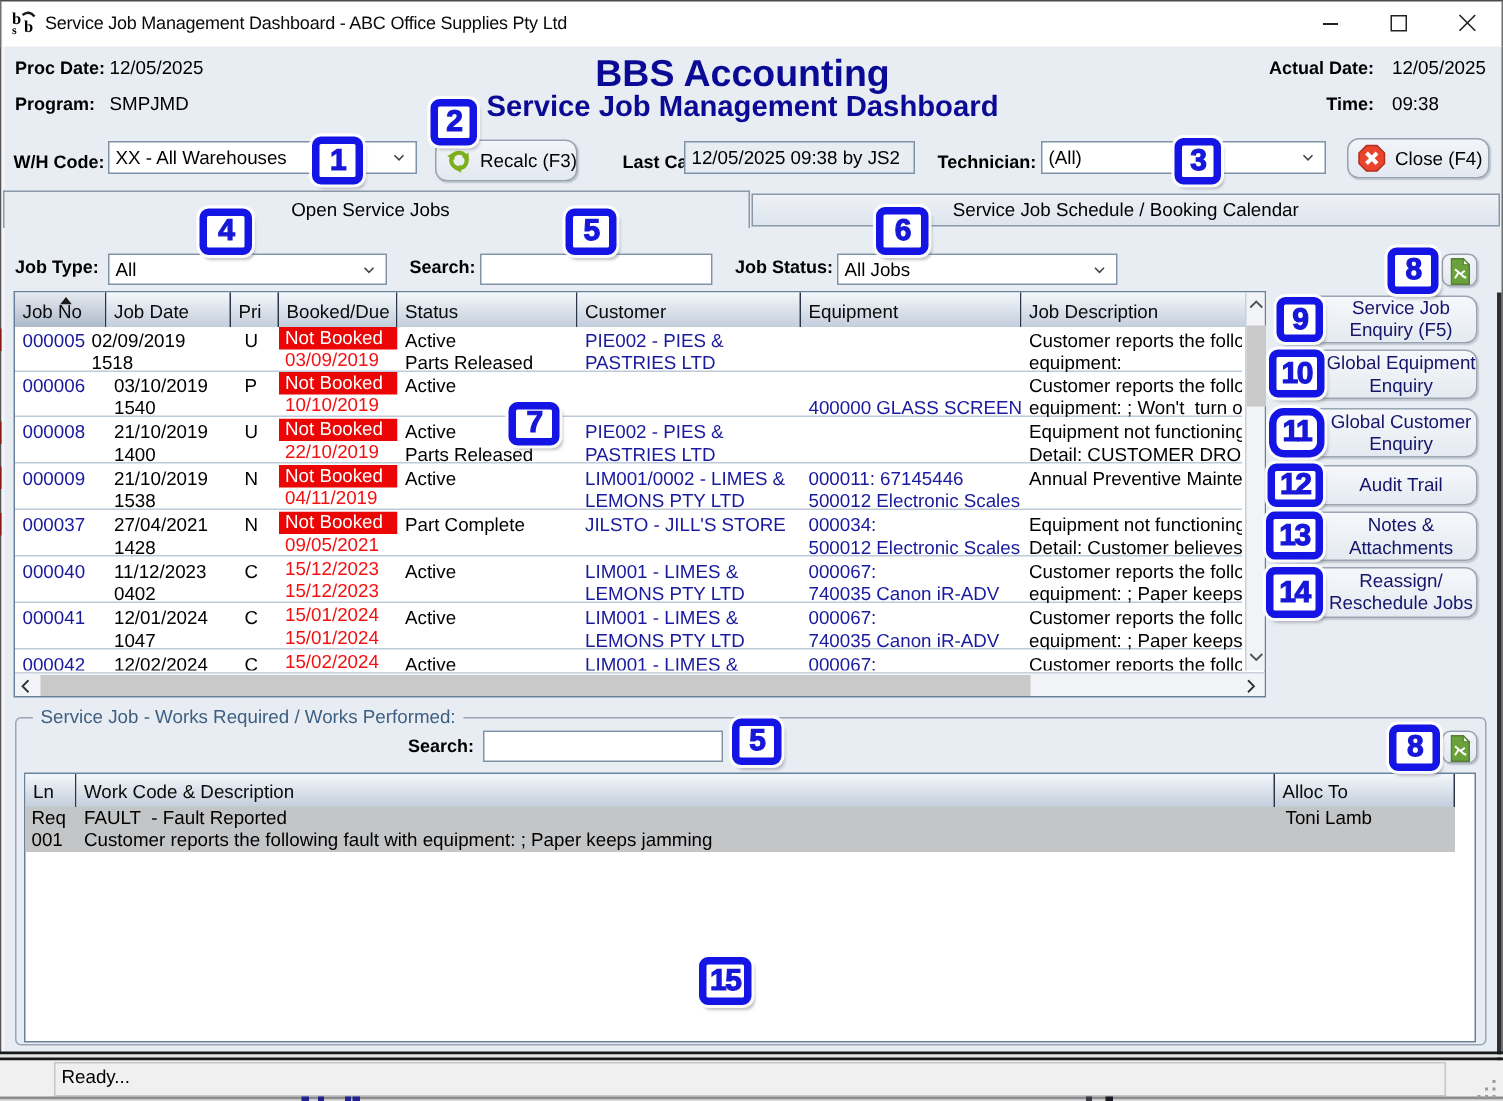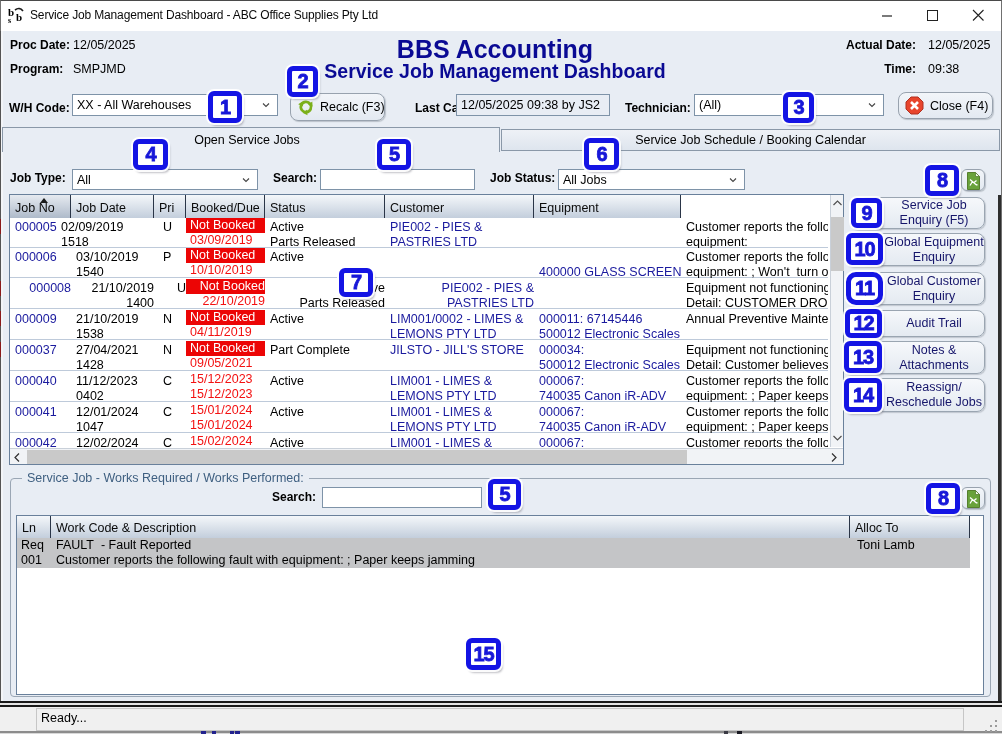--- a/index.html
+++ b/index.html
@@ -161,20 +161,23 @@
     </div>
   <div class="ghead" style="left:255px; width:120px;">
       <span>Status</span>
     </div>
   <div class="ghead" style="left:375px; width:149px;">
       <span>Customer</span>
     </div>
   <div class="ghead" style="left:524px; width:147px;">
       <span>Equipment</span>
     </div>
+  <div class="ghead" style="left:671px; width:149px; border-right:none;">
+      <span>Job Description</span>
+    </div>
 
   <div style="position:absolute; left:0; top:23px; width:818px; height:229px; overflow:hidden;">
     <div class="grow" style="top:0;">
       <div class="gc navy" style="left:0; width:61px;">000005</div>
       <div class="gc" style="left:46px; width:83px;">02/09/2019<br>1518</div>
       <div class="gc" style="left:144px; width:32px; padding-left:9px;">U</div>
       <div class="gc" style="left:176px; width:79px; padding:0;">
           <div class="nb">Not Booked</div>
           <div class="red" style="padding-left:4px;">03/09/2019</div>
         </div>
@@ -188,21 +191,21 @@
       <div class="gc" style="left:61px; width:83px;">03/10/2019<br>1540</div>
       <div class="gc" style="left:144px; width:32px; padding-left:9px;">P</div>
       <div class="gc" style="left:176px; width:79px; padding:0;">
           <div class="nb">Not Booked</div>
           <div class="red" style="padding-left:4px;">10/10/2019</div>
         </div>
       <div class="gc" style="left:255px; width:120px;">Active</div>
       <div class="gc navy" style="left:524px; width:147px;"><br>400000 GLASS SCREEN</div>
       <div class="gc" style="left:671px; width:149px;">Customer reports the following<br>equipment: ; Won't&nbsp; turn on</div>
     </div>
-    <div class="grow" style="top:61px;text-align:right;">
+    <div class="grow" style="top:61px;">
       <div class="gc navy" style="left:0; width:61px;">000008</div>
       <div class="gc" style="left:61px; width:83px;">21/10/2019<br>1400</div>
       <div class="gc" style="left:144px; width:32px; padding-left:9px;">U</div>
       <div class="gc" style="left:176px; width:79px; padding:0;">
           <div class="nb">Not Booked</div>
           <div class="red" style="padding-left:4px;">22/10/2019</div>
         </div>
       <div class="gc" style="left:255px; width:120px;">Active<br>Parts Released</div>
       <div class="gc navy" style="left:375px; width:149px;">PIE002 - PIES &amp;<br>PASTRIES LTD</div>
       <div class="gc navy" style="left:524px; width:147px;"></div>

